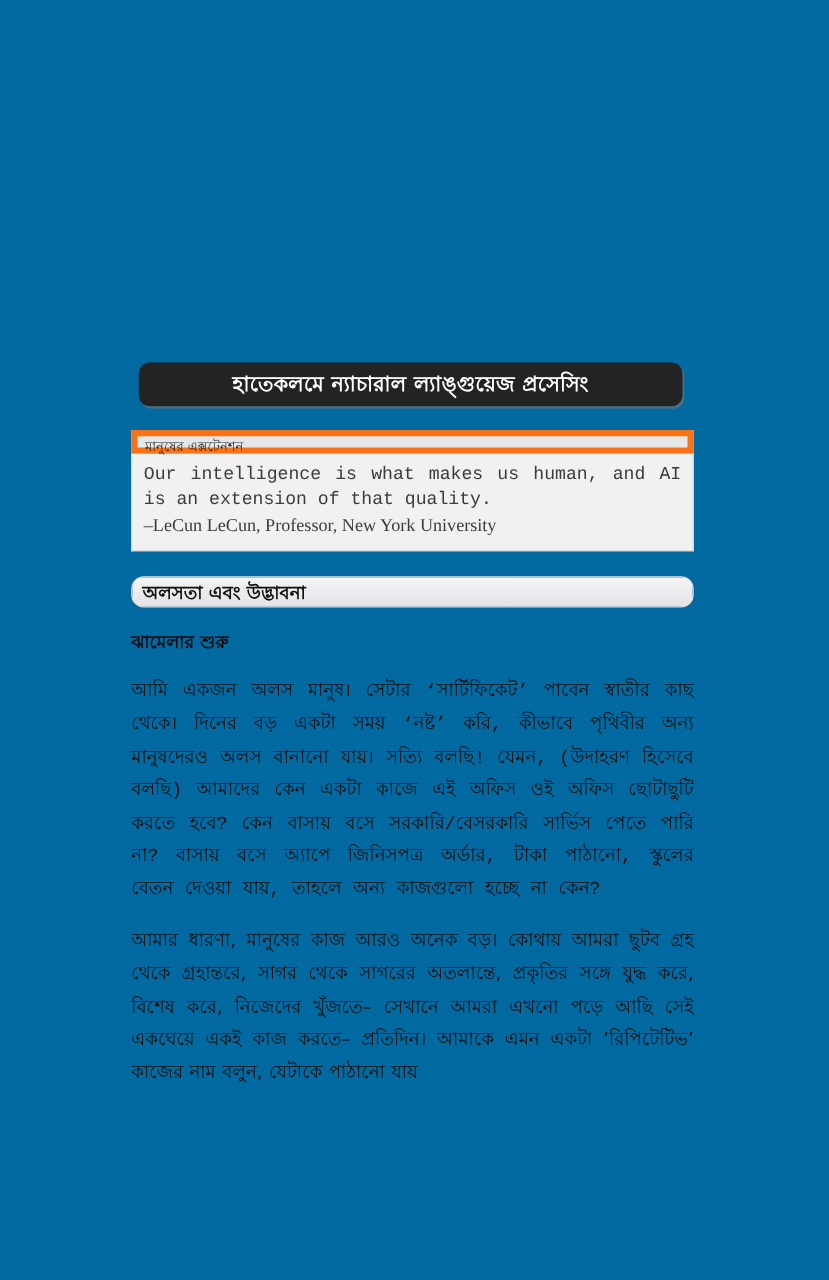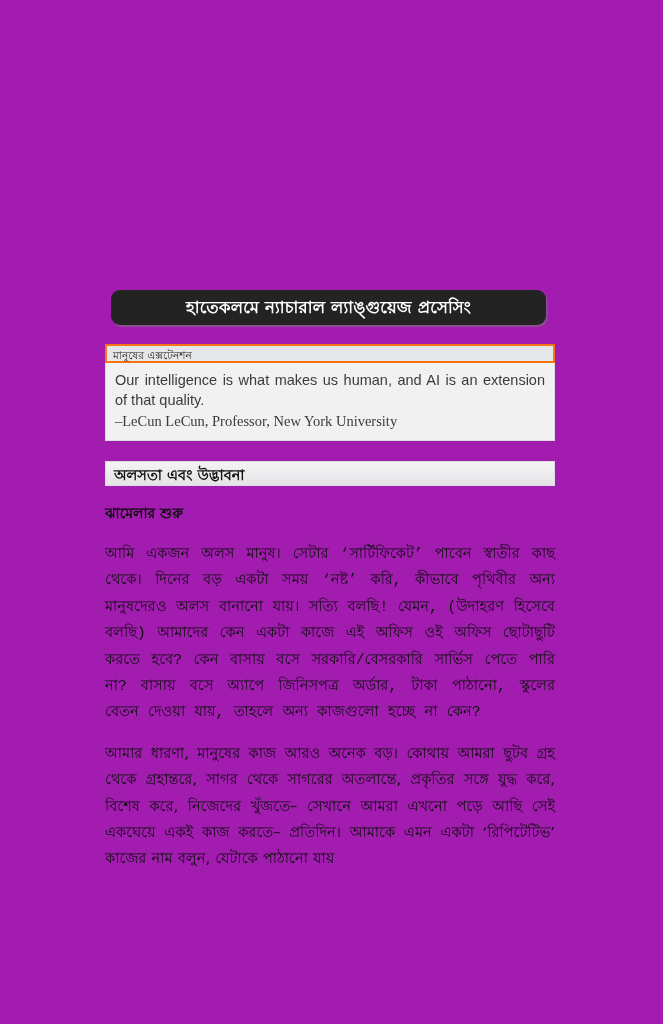--- a/index.html
+++ b/index.html
@@ -13,21 +13,21 @@
     height: 1024px;
     position: relative;
     overflow: hidden;
     font-family: "Liberation Sans", "DejaVu Sans", sans-serif;
     -webkit-font-smoothing: antialiased;
   }
 
   .page {
     position: absolute;
     inset: 0;
-    background: #a21caf;
+    background: #0369a1;
   }
 
   
   .content {
     position: absolute;
     left: 105px;
     top: 290px;
     width: 450px;
   }
 
@@ -51,59 +51,59 @@
     display: block;
     font-family: "DejaVu Sans", "Liberation Sans", sans-serif;
   }
 
   
   .quote-block {
     margin-top: 19px;
   }
   .quote-head {
     background: #e6e7e9;
-    border: 2px solid #f97316;
+    border: 5px solid #f97316;
     height: 19px;
     line-height: 19px;
     padding: 0 6px;
     box-sizing: border-box;
     font-size: 10.5px;
     color: #2a2a2a;
     font-family: "DejaVu Sans", "Liberation Sans", sans-serif;
   }
   .quote-body {
     background: #f1f1f2;
     border: 1px solid #dcdde0;
     border-top: none;
     padding: 7px 9px 9px 9px;
     box-sizing: border-box;
   }
   .quote-text {
-    font-family: Liberation Sans, sans-serif;
+    font-family: Liberation Mono, monospace;
     font-size: 14.5px;
     line-height: 20px;
     color: #3b3b3b;
     text-align: justify;
     margin: 0;
   }
   .quote-attrib {
     font-family: "Liberation Serif", "DejaVu Serif", serif;
     font-size: 14.5px;
     line-height: 20px;
     color: #3b3b3b;
     margin: 1px 0 0 0;
   }
 
   
   .section-bar {
     margin-top: 20px;
     height: 25px;
     line-height: 25px;
     border: 1px solid #dddee1;
-    border-radius: 0;
+    border-radius: 10px;
     background: linear-gradient(to bottom, #f4f4f5 0%, #ebebed 55%, #e4e4e7 100%);
     padding: 0 8px;
     box-sizing: border-box;
   }
   .section-bar-text {
     font-size: 14.5px;
     font-weight: bold;
     color: #111;
     font-family: "DejaVu Sans", "Liberation Sans", sans-serif;
   }

